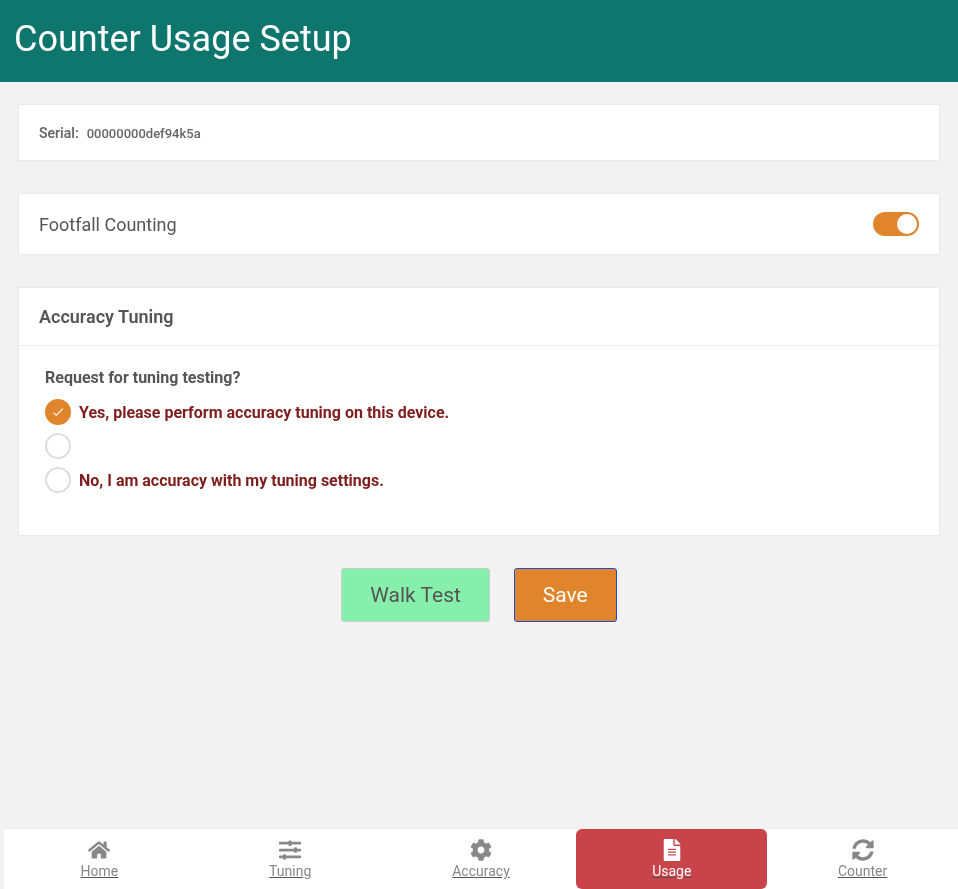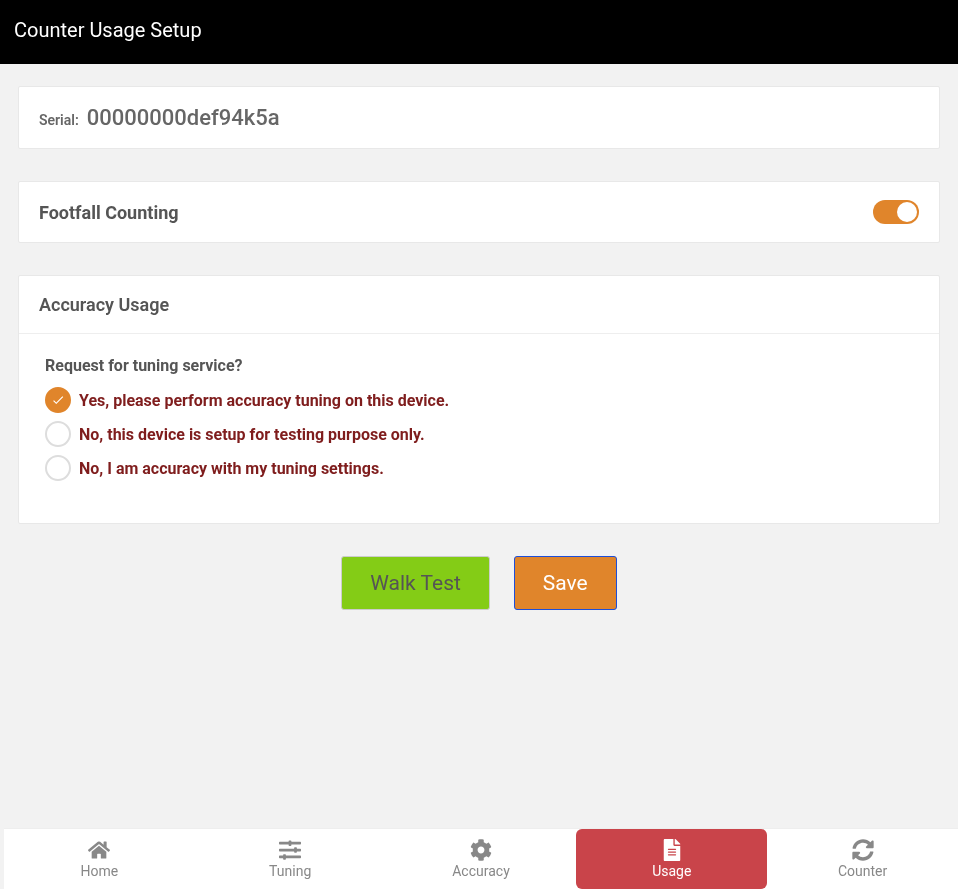--- a/index.html
+++ b/index.html
@@ -7,59 +7,59 @@
   body {
     font-family: -apple-system, BlinkMacSystemFont, "Segoe UI", Roboto, "Helvetica Neue", Arial, sans-serif;
     background: #f2f2f2;
     color: #555;
     width: 958px;
     height: 889px;
     position: relative;
     overflow: hidden;
   }
   .header {
-    background: #000000;
+    background: #0f766e;
     color: #fff;
     padding: 18px 14px 22px;
-    font-size: 20px;
+    font-size: 36px;
     font-weight: 400;
   }
   .content {
     padding: 22px 18px;
   }
   .card {
     background: #fff;
     border: 1px solid #e8e8e8;
     border-radius: 2px;
     margin-bottom: 32px;
   }
   .serial-card {
     padding: 18px 20px;
   }
   .serial-label {
     font-size: 14px;
     color: #666;
     font-weight: 600;
   }
   .serial-value {
-    font-size: 22px;
+    font-size: 13px;
     color: #666;
     font-weight: 500;
     margin-left: 4px;
   }
   .footfall-card {
     padding: 18px 20px;
     display: flex;
     align-items: center;
     justify-content: space-between;
   }
   .footfall-label {
     font-size: 18px;
     color: #555;
-    font-weight: 700;
+    font-weight: 400;
   }
   .toggle {
     width: 46px;
     height: 24px;
     background: #e0852b;
     border-radius: 12px;
     position: relative;
     cursor: pointer;
   }
   .toggle-knob {
@@ -128,38 +128,39 @@
   .btn {
     display: inline-block;
     border-radius: 3px;
     font-size: 21px;
     padding: 14px 28px;
     cursor: pointer;
     font-family: inherit;
     margin: 0 10px;
   }
   .btn-outline {
-    background: #84cc16;
+    background: #86efac;
     border: 1px solid #ccc;
     color: #555;
   }
   .btn-primary {
     background: #e0852b;
     border: 1px solid #1d4ed8;
     color: #fff;
   }
   .bottom-nav {
     position: absolute;
     bottom: 0;
     left: 4px;
     right: 0;
     height: 61px;
     background: #fff;
     display: flex;
     border-top: 1px solid #eee;
+    text-decoration: underline;
   }
   .nav-item {
     flex: 1;
     display: flex;
     flex-direction: column;
     align-items: center;
     justify-content: center;
     color: #888;
     cursor: pointer;
     font-size: 14px;
@@ -194,36 +195,35 @@
   </div>
 
   <div class="card footfall-card">
     <span class="footfall-label">Footfall Counting</span>
     <div class="toggle">
       <div class="toggle-knob"></div>
     </div>
   </div>
 
   <div class="card accuracy-card">
-    <div class="accuracy-header">Accuracy Usage</div>
+    <div class="accuracy-header">Accuracy Tuning</div>
     <div class="accuracy-body">
-      <div class="question">Request for tuning service?</div>
+      <div class="question">Request for tuning testing?</div>
 
       <div class="radio-row">
         <div class="radio-circle checked">
           <svg class="radio-check" viewBox="0 0 24 24">
               <path fill="#fff" d="M9 16.17l-3.88-3.88L3.7 13.7 9 19l12-12-1.41-1.41z"></path>
             </svg>
         </div>
         <span class="radio-label">Yes, please perform accuracy tuning on this device.</span>
       </div>
 
       <div class="radio-row">
         <div class="radio-circle"></div>
-        <span class="radio-label">No, this device is setup for testing purpose only.</span>
       </div>
 
       <div class="radio-row">
         <div class="radio-circle"></div>
         <span class="radio-label">No, I am accuracy with my tuning settings.</span>
       </div>
     </div>
   </div>
 
   <div class="actions">

